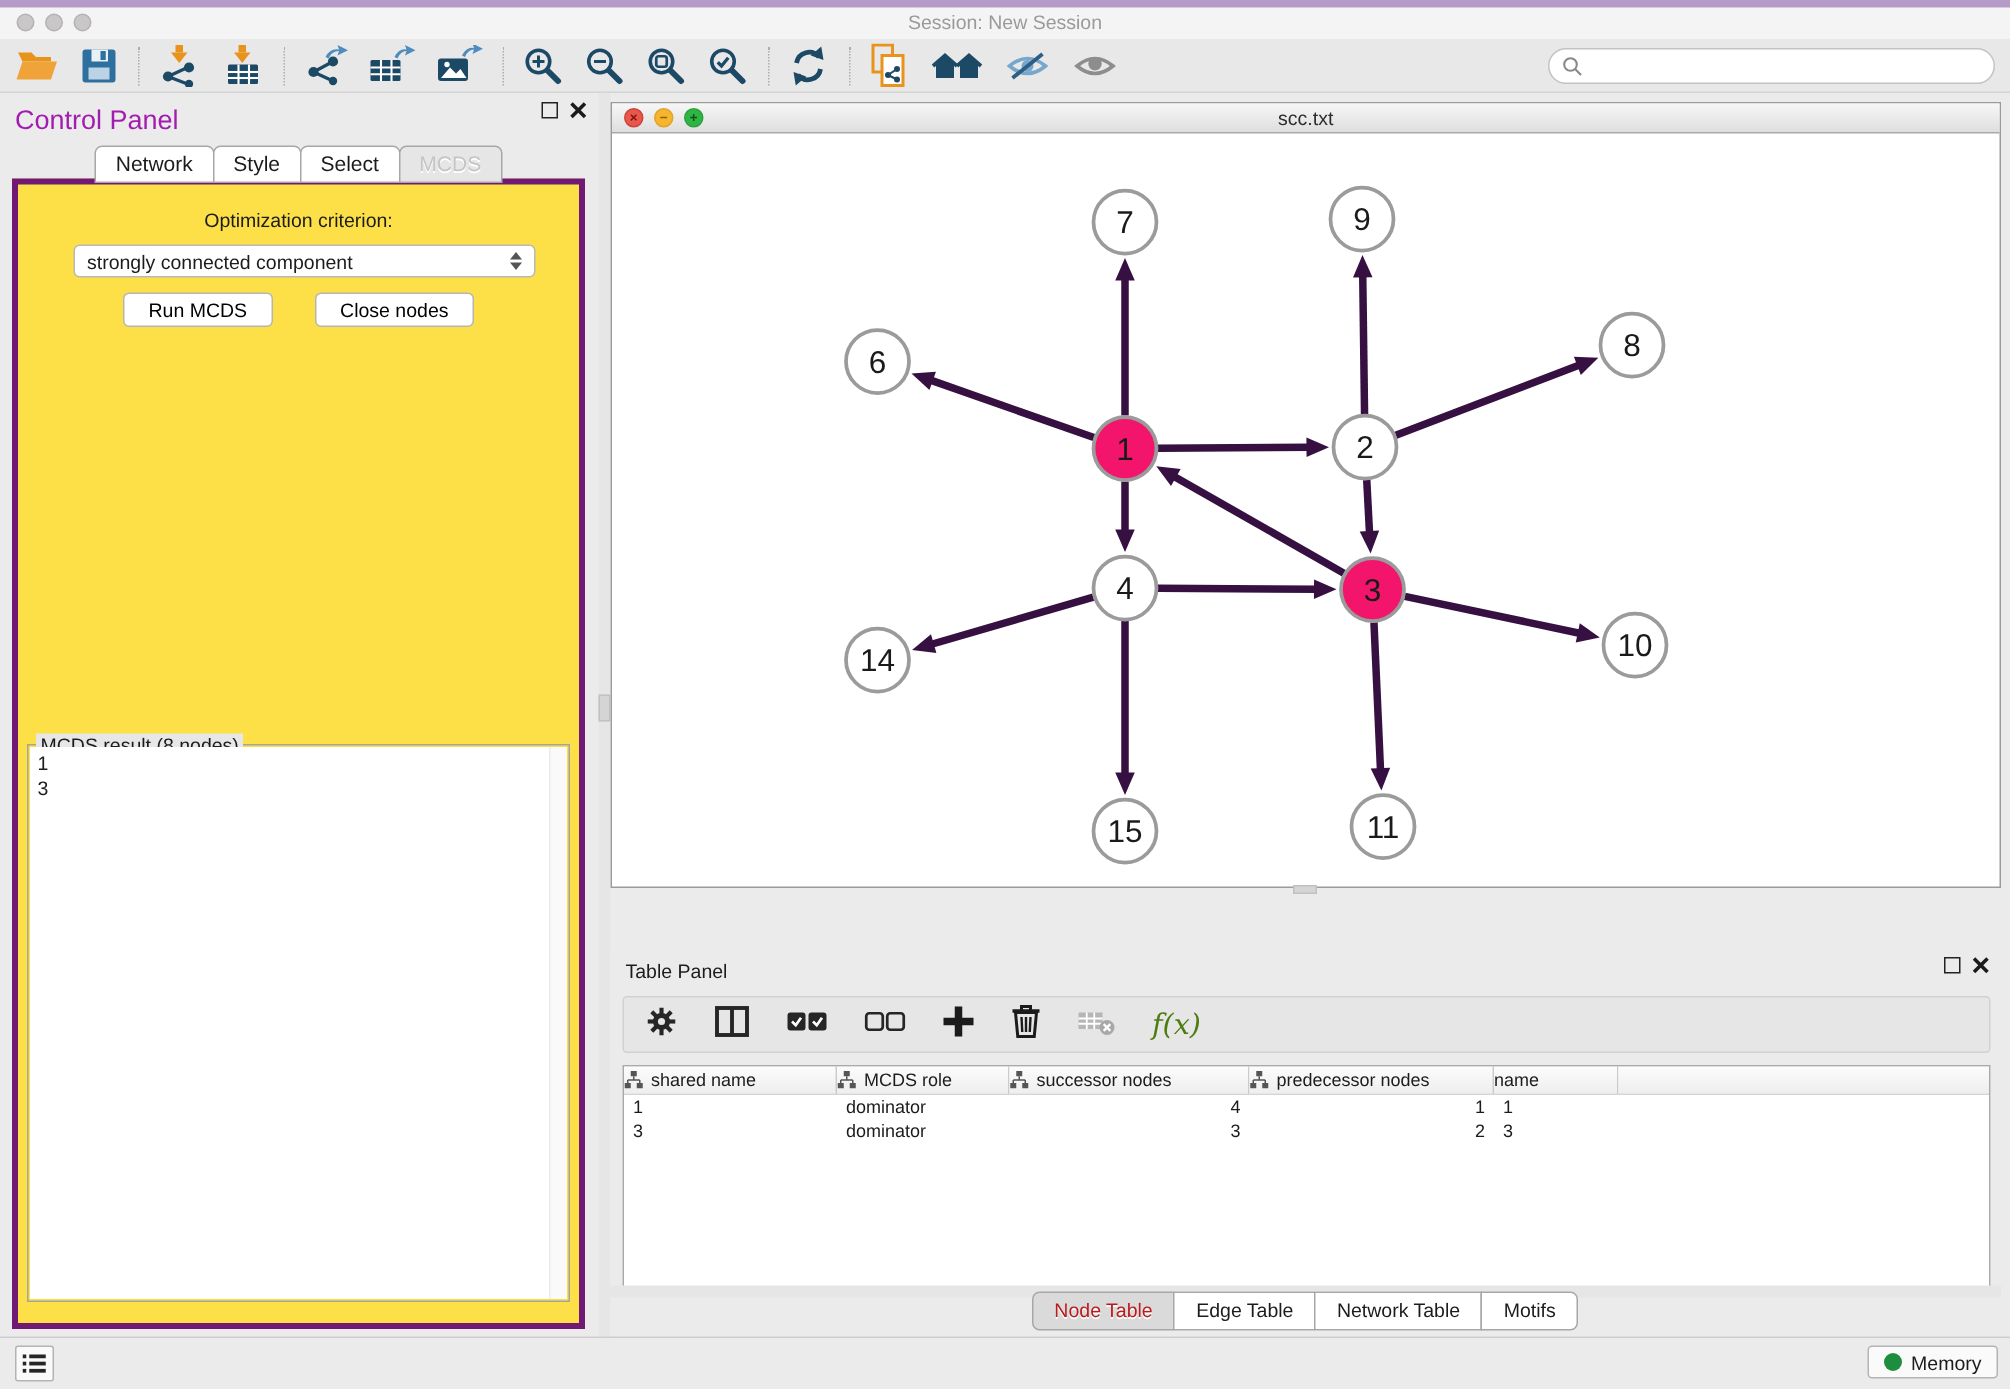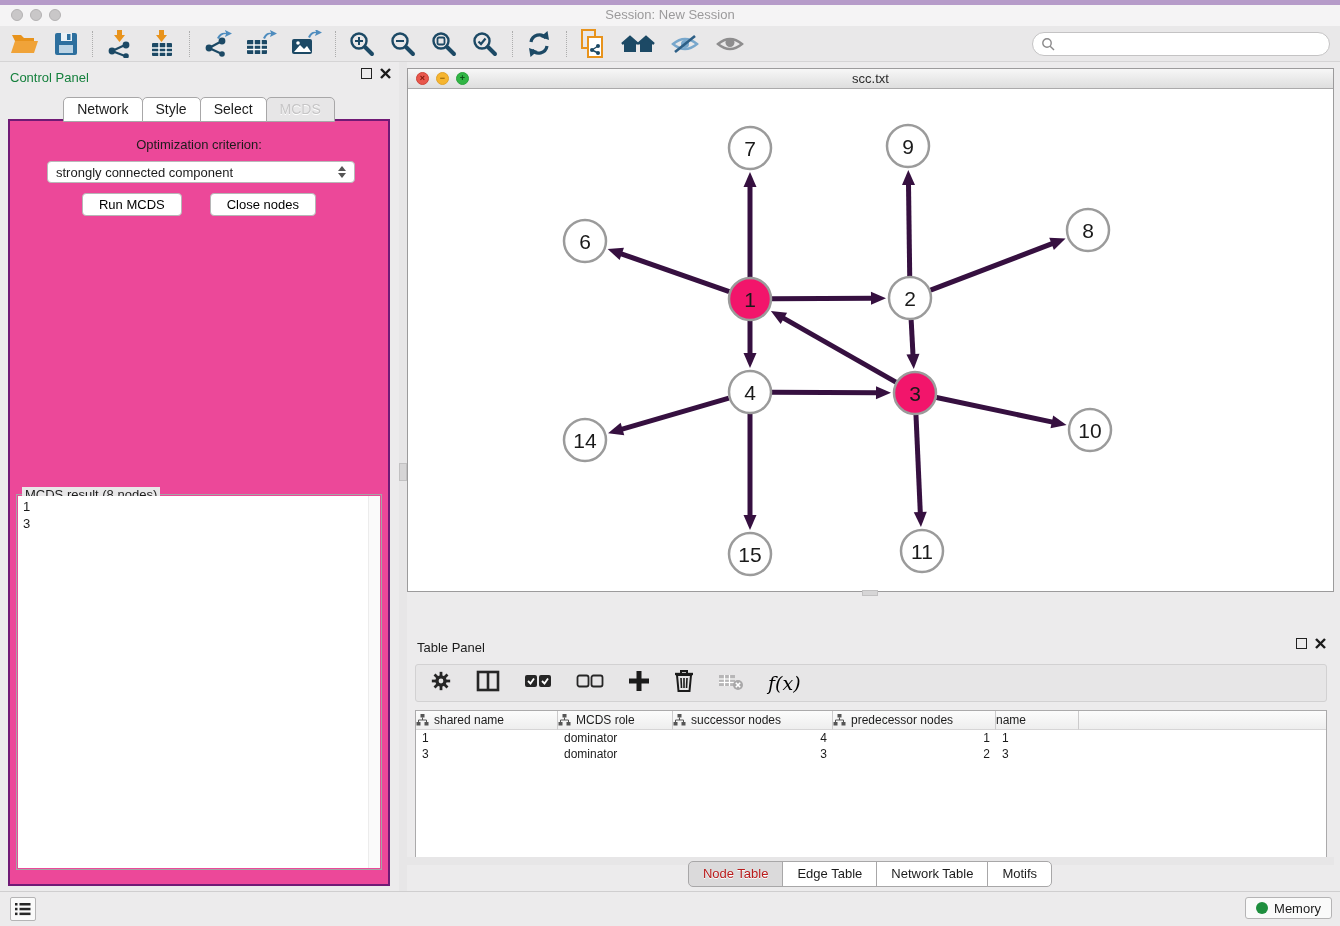--- a/index.html
+++ b/index.html
@@ -10,27 +10,27 @@
   .purple-strip{position:absolute;top:0;left:0;right:0;height:5px;background:#B69BC9;}
   .title-text{position:absolute;top:7px;left:0;right:0;text-align:center;font-size:13px;color:#9B9A9B;}
   .tl{position:absolute;top:9px;width:12px;height:12px;border-radius:50%;background:#C9C7C8;border:1px solid #B4B2B3;box-sizing:border-box;}
   
   .toolbar{position:absolute;top:26px;left:0;right:0;height:36px;background:#E9E8E9;border-bottom:1px solid #D5D4D5;display:flex;align-items:center;padding:0 10px;box-sizing:border-box;}
   .tbtn{display:flex;align-items:center;justify-content:center;margin-right:13px;height:30px;}
   .tsep{width:1px;height:26px;border-left:1px dotted #ADADAD;margin:0 11px 0 0;}
   .searchbox{margin-left:auto;width:288px;height:22px;background:#fff;border:1px solid #C4C3C4;border-radius:12px;display:flex;align-items:center;padding-left:8px;}
   
   .control-panel{position:absolute;top:62px;left:0;width:399px;bottom:34px;background:#ECEBEC;}
-  .cp-header{height:26px;padding:8px 10px 0 10px;font-size:13px;color:#15803d;box-sizing:border-box;position:relative;}
+  .cp-header{height:26px;padding:8px 10px 0 10px;font-size:18px;color:#a21caf;box-sizing:border-box;position:relative;}
   .panel-btns{position:absolute;right:8px;top:6px;display:flex;gap:8px;align-items:center;}
   .float-box{width:9px;height:9px;border:1.5px solid #222;display:inline-block;}
   .cp-tabs{position:relative;z-index:2;display:flex;justify-content:center;margin-top:9px;}
   .tab{font-size:14px;padding:3px 13px 4px 13px;background:#fff;border:1px solid #A8A7A8;border-radius:5px 5px 0 0;margin-left:-1px;cursor:default;}
   .tab.sel{background:#E7E6E7;color:#C6C5C6;text-shadow:0 1px 0 #fff;}
-  .cp-content{position:absolute;top:57px;left:8px;right:9px;bottom:6px;background:#ec4899;border:2px solid #701a75;box-sizing:border-box;}
+  .cp-content{position:absolute;top:57px;left:8px;right:9px;bottom:6px;background:#fde047;border:4px solid #701a75;box-sizing:border-box;}
   .opt-label{margin-top:16px;text-align:center;font-size:13px;}
   .opt-select{position:absolute;top:40px;left:37px;width:308px;height:22px;background:#fff;border:1px solid #B9B8B9;border-radius:4px;font-size:13px;display:flex;align-items:center;padding:0 8px;box-sizing:border-box;}
   .stepper{margin-left:auto;display:flex;flex-direction:column;gap:2px;align-items:center;}
   .tri-up{width:0;height:0;border-left:4px solid transparent;border-right:4px solid transparent;border-bottom:5px solid #555;}
   .tri-dn{width:0;height:0;border-left:4px solid transparent;border-right:4px solid transparent;border-top:5px solid #555;}
   .btn-row{position:absolute;top:72px;left:0;right:0;display:flex;justify-content:center;gap:28px;}
   .pbtn{height:23px;background:#fff;border:1px solid #B6B5B6;border-radius:4px;font-size:13px;font-family:"Liberation Sans",sans-serif;padding:0 16px;}
   .mcds-group{position:absolute;top:373px;left:6px;right:6px;bottom:14px;border:1px solid #A5A4A5;}
   .mcds-legend{position:absolute;top:-8px;left:5px;background:#E8E7E8;padding:0 3px;font-size:13px;}
   .mcds-white{position:absolute;top:1px;left:1px;right:1px;bottom:1px;background:#fff;}
@@ -42,21 +42,21 @@
   .h-handle{position:absolute;left:454px;top:0;width:16px;height:6px;background:#D6D5D6;border:1px solid #C2C1C2;box-sizing:border-box;}
   
   .net-frame{position:absolute;left:407px;top:68px;width:927px;height:524px;border:1px solid #9C9B9C;background:#fff;box-sizing:border-box;}
   .net-titlebar{height:19px;background:linear-gradient(#F7F7F7,#DEDEDE);border-bottom:1px solid #ABAAAB;position:relative;text-align:center;font-size:13px;line-height:19px;color:#2b2b2b;}
   .nt-btn{position:absolute;top:3px;width:13px;height:13px;border-radius:50%;box-sizing:border-box;display:flex;align-items:center;justify-content:center;font-size:9px;font-weight:bold;line-height:13px;}
   .net-canvas{position:absolute;top:20px;left:0;width:925px;height:503px;}
   
   .table-panel{position:absolute;left:407px;top:598px;width:927px;bottom:34px;background:#ECEBEC;margin-top:36px;}
   .tp-header{height:24px;padding:6px 10px 0 10px;font-size:13px;box-sizing:border-box;position:relative;}
   .tp-toolbar{position:absolute;top:30px;left:8px;right:7px;height:38px;background:#E7E6E7;border:1px solid #D2D1D2;border-radius:3px;display:flex;align-items:center;padding-left:14px;gap:24px;box-sizing:border-box;}
-  .fx-label{font-family:"DejaVu Serif",serif;font-style:italic;font-size:19px;color:#000000;}
+  .fx-label{font-family:"DejaVu Serif",serif;font-style:italic;font-size:19px;color:#4d7c0f;}
   .tp-table{position:absolute;top:76px;left:8px;right:7px;bottom:33px;background:#fff;border:1px solid #ABAAAB;box-sizing:border-box;overflow:hidden;}
   .tgrid{display:grid;grid-template-columns:142px 115px 160px 163px 83px 1fr;}
   .th{height:19px;background:linear-gradient(#FCFCFC,#EEEEEE);border-bottom:1px solid #D6D5D6;border-right:1px solid #CCCBCC;display:flex;align-items:center;font-size:12px;gap:5px;box-sizing:border-box;}
   .th.noborder{border-right:none;}
   .td{height:16px;font-size:12px;padding:1px 6px 0 6px;box-sizing:border-box;white-space:nowrap;}
   .td.num{text-align:right;}
   .tp-tabs{position:absolute;bottom:5px;left:0;right:0;display:flex;justify-content:center;}
   .tp-strip{position:absolute;bottom:27px;left:0;right:0;height:8px;background:#E7E6E7;}
   .btab{font-size:13px;padding:4px 14px 5px 14px;background:#fff;border:1px solid #A8A7A8;margin-left:-1px;}
   .btab:first-child{border-radius:5px 0 0 5px;}

